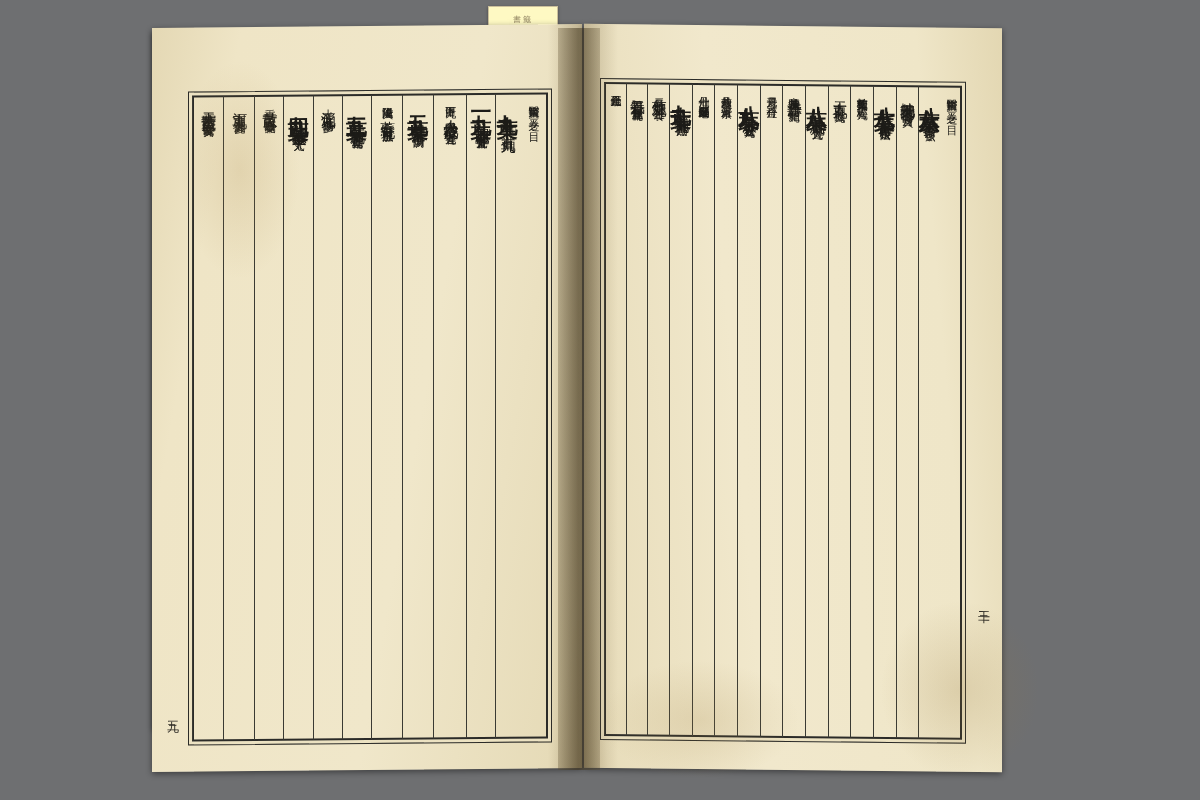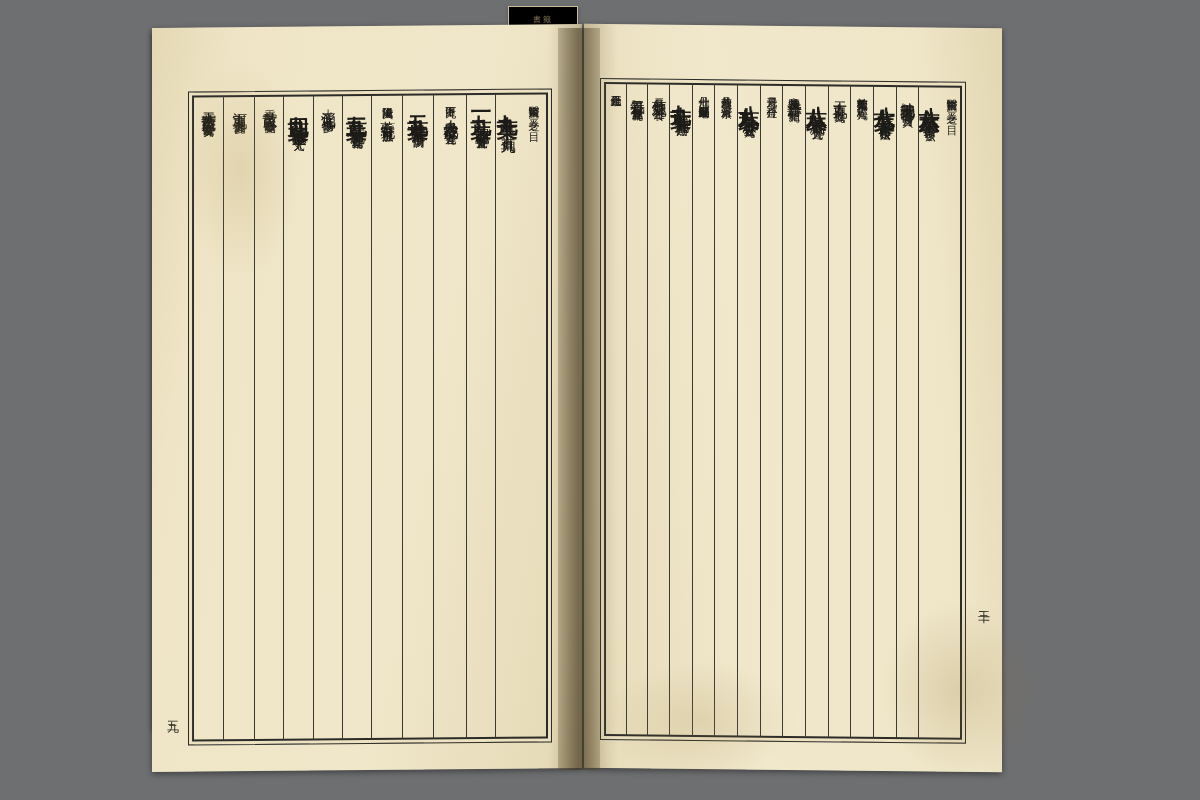--- a/index.html
+++ b/index.html
@@ -62,25 +62,25 @@
     width: 22px;
     background: repeating-linear-gradient(to right, #cfc3a0 0 1px, #e2d7b5 1px 3px);
     box-shadow: 0 2px 5px rgba(0,0,0,.4);
   }
   .foredge.l { left: 152px; border-radius: 4px 0 0 4px; }
   .foredge.r { left: 968px; width: 26px; border-radius: 0 4px 4px 0;
                background: repeating-linear-gradient(to right, #e2d7b5 0 2px, #cdc09c 2px 3px); }
 
   .tab-marker {
     position: absolute;
-    left: 508px;
+    left: 488px;
     top: 6px;
     width: 68px;
     height: 26px;
-    background: #000000;
+    background: #fef9c3;
     border: 1px solid #cbbf9b;
     box-shadow: 0 1px 3px rgba(0,0,0,.35);
   }
   .tab-marker span {
     display: block;
     font-size: 8px;
     color: #8a7d5c;
     text-align: center;
     line-height: 26px;
     letter-spacing: 2px;

